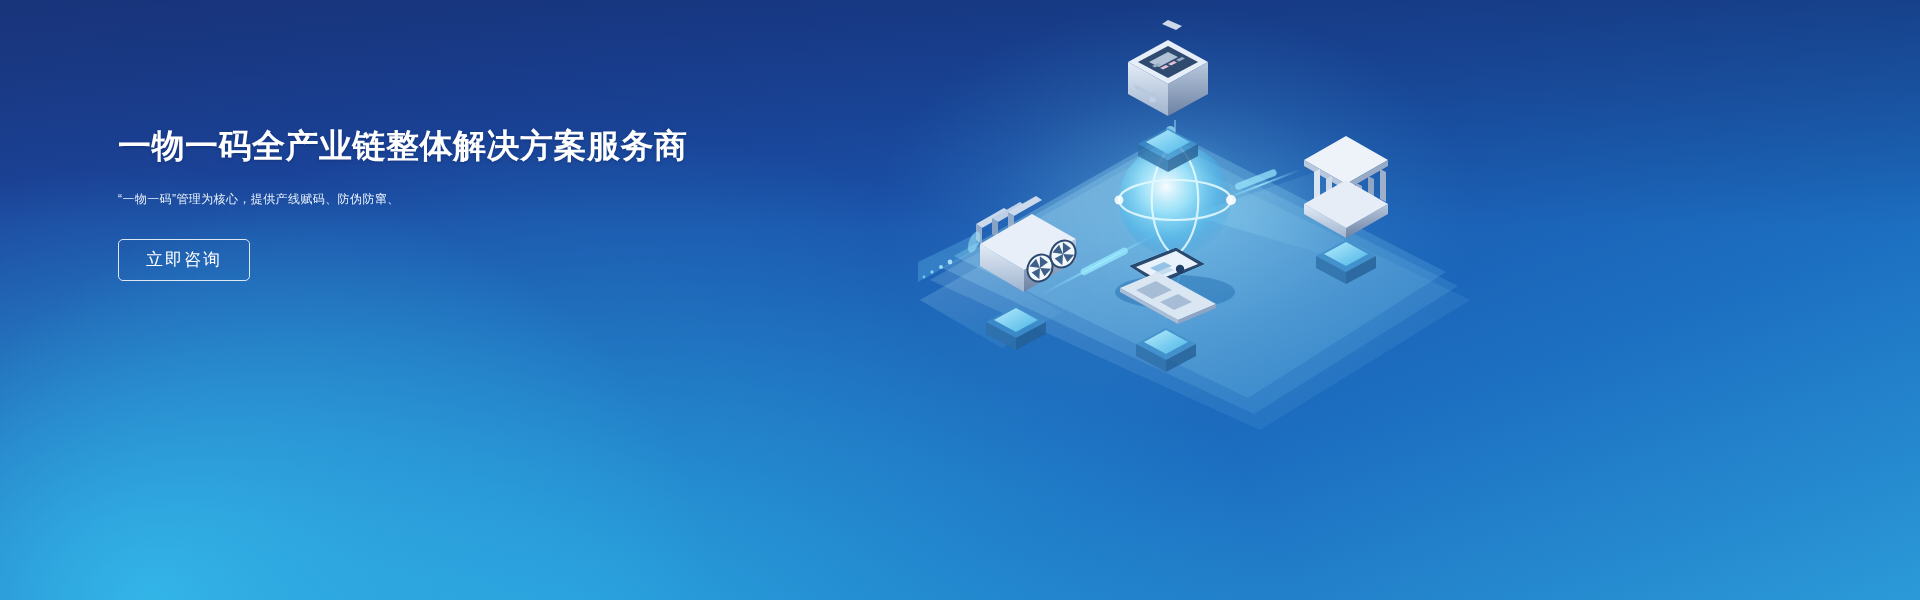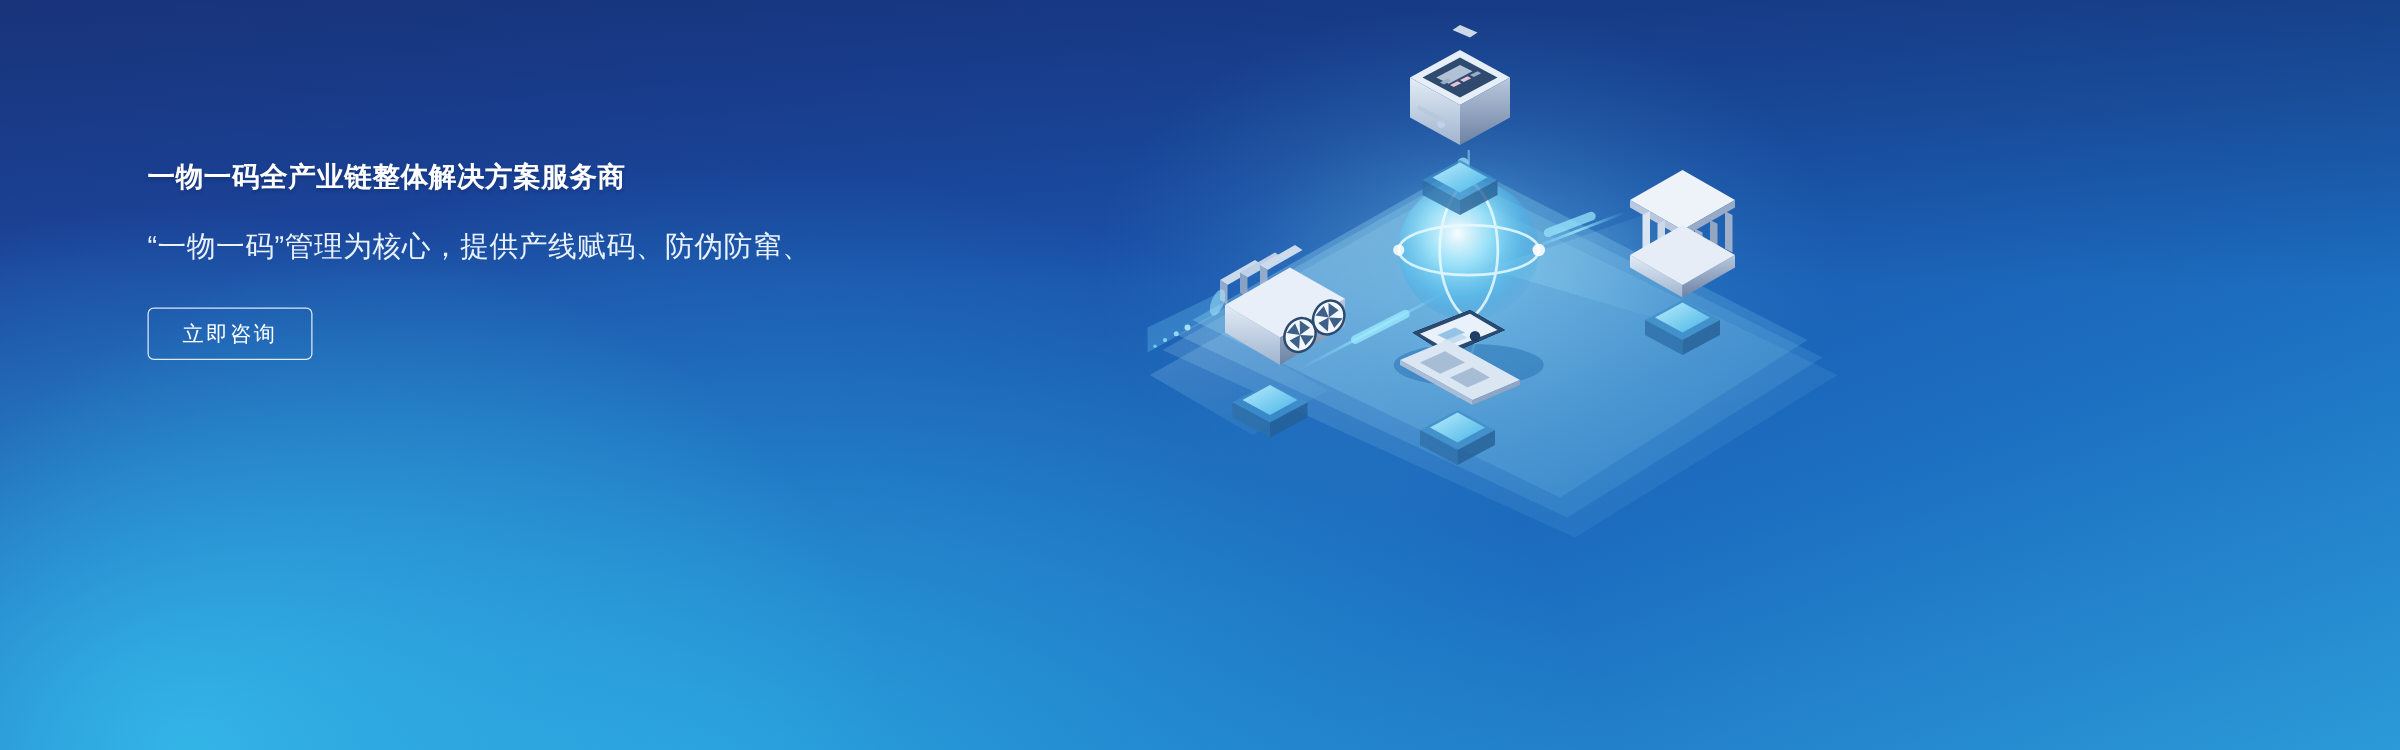--- a/index.html
+++ b/index.html
@@ -24,26 +24,27 @@
     content:"";position:absolute;inset:0;
     background:linear-gradient(180deg, rgba(20,42,105,.55) 0%, rgba(20,42,105,0) 38%);
     pointer-events:none;
   }
 
   
   .content{
     position:absolute;left:118px;top:128px;width:760px;z-index:6;
   }
   .headline{
-    font-size:22px;font-weight:bold;color:#ffffff;letter-spacing:.5px;
+    font-size:33px;font-weight:bold;color:#ffffff;letter-spacing:.5px;
     line-height:1.25;white-space:nowrap;
     text-shadow:0 1px 3px rgba(10,30,80,.35);
+    font-family:Liberation Mono, monospace;
   }
   .subline{
-    margin-top:19px;font-size:23px;color:#e9f2fb;line-height:1.95;
+    margin-top:19px;font-size:12px;color:#e9f2fb;line-height:1.95;
     letter-spacing:.4px;font-weight:400;
   }
   .subline div{white-space:nowrap;}
   .cta{
     display:inline-flex;align-items:center;justify-content:center;
     margin-top:27px;width:132px;height:42px;
     border:1px solid rgba(255,255,255,.85);border-radius:5px;
     color:#ffffff;font-size:17px;letter-spacing:2px;background:transparent;
     cursor:pointer;
     text-align:right;

